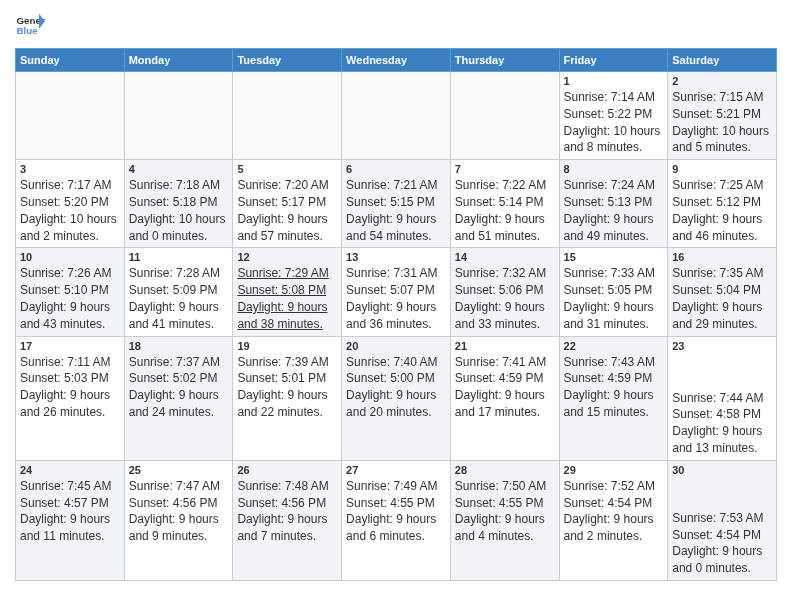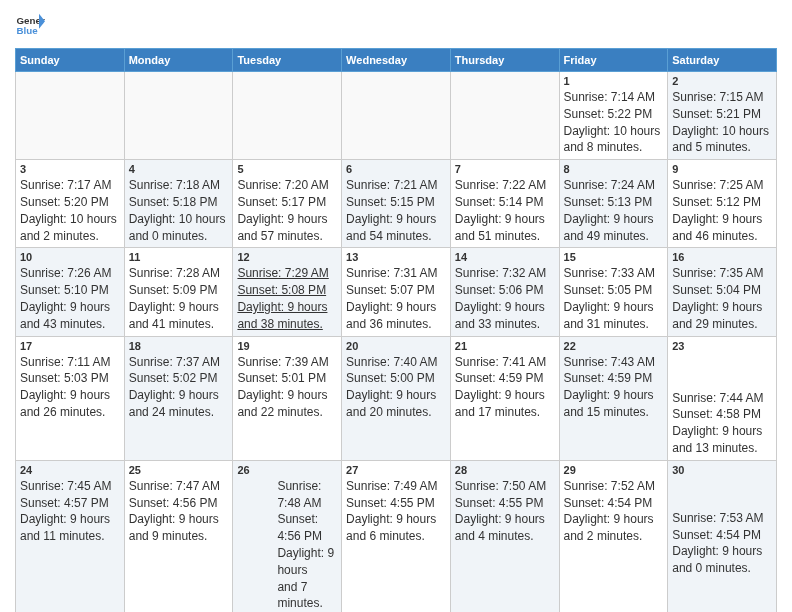--- a/index.html
+++ b/index.html
@@ -299,21 +299,21 @@
           </td>
           <td>
             <span class="day-number">25</span>
             <div class="day-info" style="white-space: pre-line;">Sunrise: 7:47 AM
 Sunset: 4:56 PM
 Daylight: 9 hours
 and 9 minutes.</div>
           </td>
           <td class="shaded">
             <span class="day-number">26</span>
-            <div class="day-info" style="white-space: pre-line; margin-left: 40px;">Sunrise: 7:48 AM
+            <div class="day-info" style="white-space: pre-line;">Sunrise: 7:48 AM
 Sunset: 4:56 PM
 Daylight: 9 hours
 and 7 minutes.</div>
           </td>
           <td>
             <span class="day-number">27</span>
             <div class="day-info" style="white-space: pre-line;">Sunrise: 7:49 AM
 Sunset: 4:55 PM
 Daylight: 9 hours
 and 6 minutes.</div>

